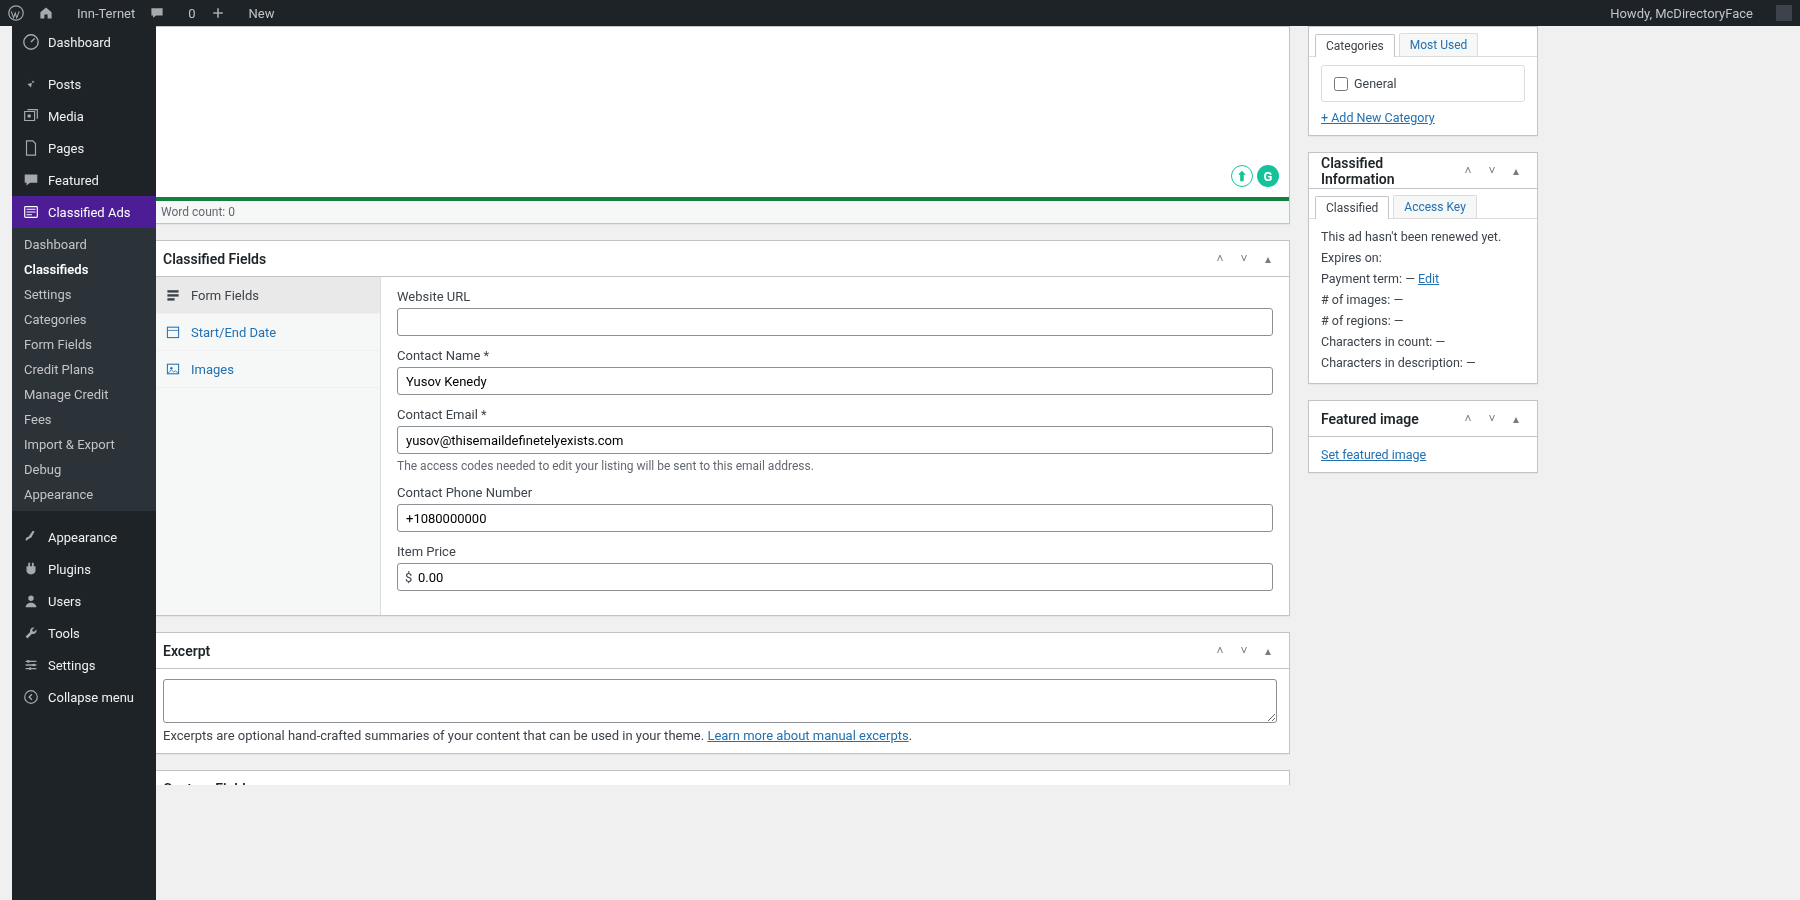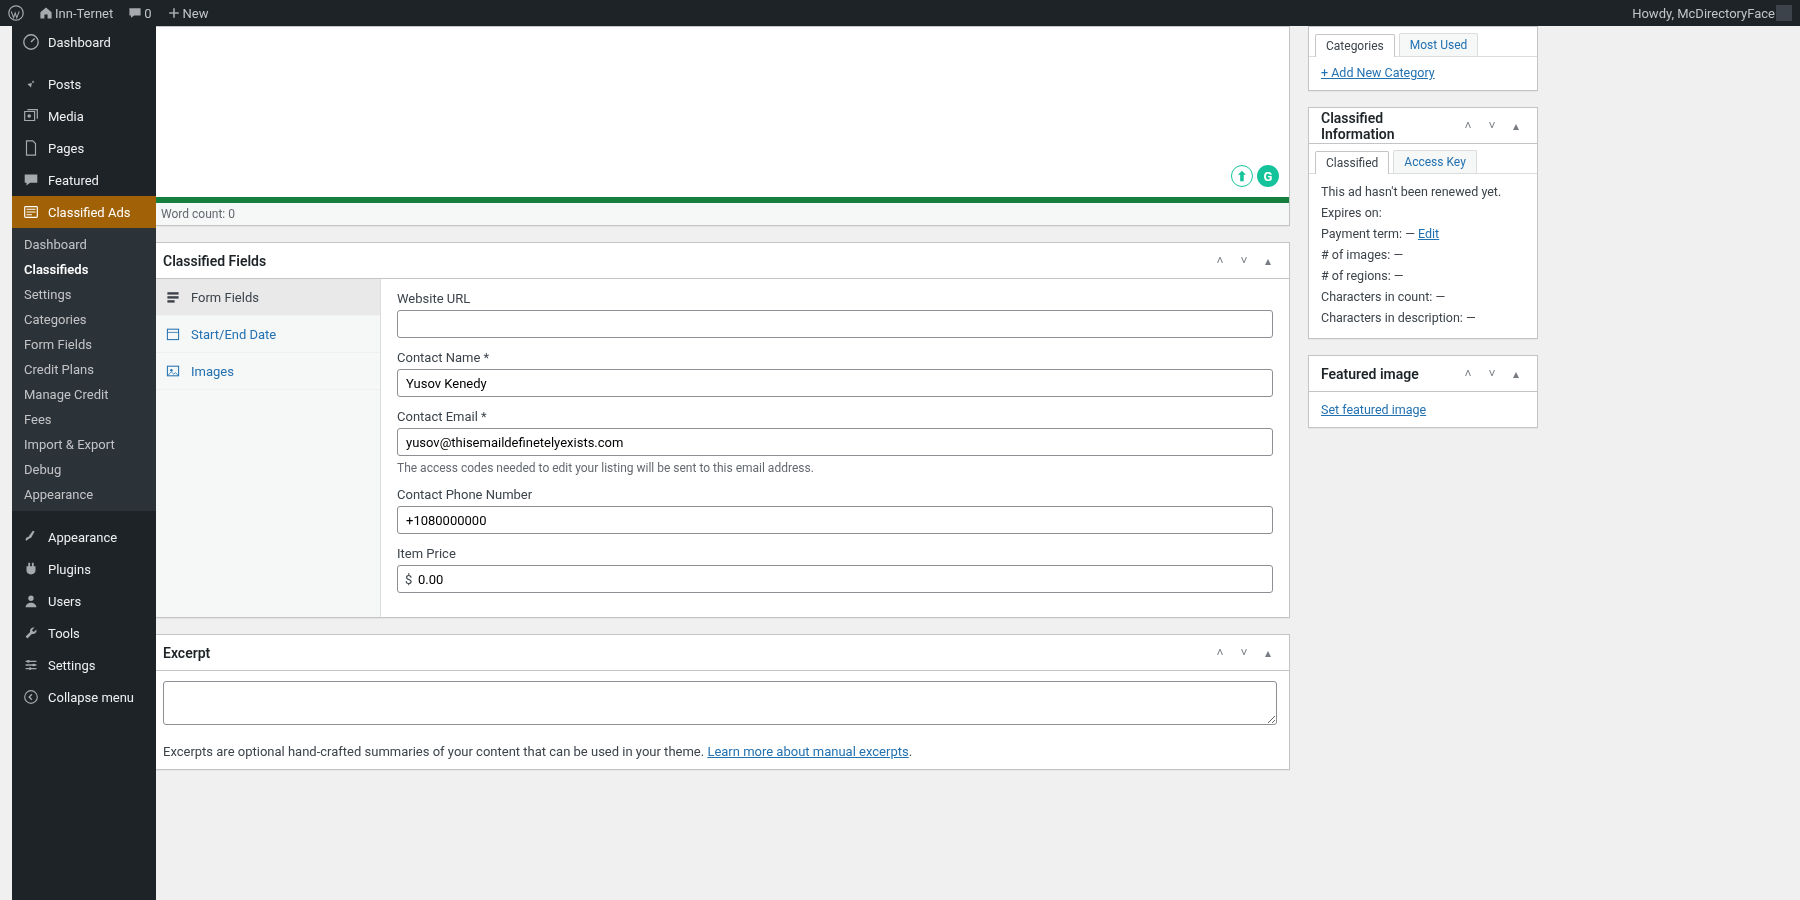--- a/index.html
+++ b/index.html
@@ -2,29 +2,29 @@
 <html><head>
 <meta charset="utf-8">
 <style>
 *{box-sizing:border-box;margin:0;padding:0;font-family:-apple-system,BlinkMacSystemFont,"Segoe UI",Roboto,sans-serif}
 body{background:#f0f0f1;color:#3c434a;font-size:13px;width:1556px;height:785px;overflow:hidden}
 a{color:#2271b1;text-decoration:none}
 
 
 #adminbar{position:fixed;top:0;left:0;right:0;height:26px;background:#1d2327;color:#c3c4c7;display:flex;align-items:center;justify-content:space-between;padding:0 8px;z-index:100;font-size:13px}
 #adminbar .left,#adminbar .right{display:flex;align-items:center;gap:14px}
-#adminbar .item{display:flex;align-items:center;gap:1px;color:#c3c4c7;cursor:pointer}
+#adminbar .item{display:flex;align-items:center;gap:23px;color:#c3c4c7;cursor:pointer}
 #adminbar .item svg{width:16px;height:16px;fill:#a7aaad}
 .avatar-sq{width:16px;height:16px;background:#3c434a;display:inline-block}
 
 
 #sidebar{position:fixed;top:26px;left:12px;bottom:0;width:144px;background:#1d2327;color:#c3c4c7;font-size:13px;overflow-y:auto}
 #sidebar .menu-item{display:flex;align-items:center;gap:8px;padding:7px 10px;cursor:pointer;color:#f0f0f1}
 #sidebar .menu-item svg{width:18px;height:18px;fill:#a7aaad;flex-shrink:0}
-#sidebar .menu-item.current{background:#a16207;color:#fff;position:relative}
+#sidebar .menu-item.current{background:#4c1d95;color:#fff;position:relative}
 #sidebar .menu-item.current svg{fill:#fff}
 #sidebar .menu-item.current::after{content:"";position:absolute;right:-8px;top:50%;transform:translateY(-50%);border:8px solid transparent;border-right-color:#f0f0f1}
 #sidebar .submenu{background:#2c3338;padding:4px 0}
 #sidebar .submenu .sub{padding:5px 12px;color:#c3c4c7;cursor:pointer;font-size:13px}
 #sidebar .submenu .sub.active{color:#fff;font-weight:600}
 
 
 #content{margin-left:132px;margin-top:26px;padding:0 18px 20px 18px;height:calc(785px - 26px);overflow-y:auto}
 .columns{display:flex;gap:18px;align-items:flex-start}
 .col-main{flex:1;min-width:0}
@@ -34,21 +34,21 @@
 .postbox{background:#fff;border:1px solid #c3c4c7;box-shadow:0 1px 1px rgba(0,0,0,.04);margin-bottom:16px}
 .postbox-header{display:flex;align-items:center;justify-content:space-between;border-bottom:1px solid #c3c4c7;padding:16px 12px;height:36px}
 .postbox-header h2{font-size:14px;font-weight:600;color:#1d2327}
 .handle-actions{display:flex;gap:6px}
 .handle-actions .ha{width:18px;height:18px;display:flex;align-items:center;justify-content:center;color:#787c82;cursor:pointer;font-size:12px}
 .inside{padding:10px 12px}
 .inside.flush{padding:0}
 
 
 .editor-area{background:#fff;border:1px solid #c3c4c7;box-shadow:0 1px 1px rgba(0,0,0,.04);margin-bottom:16px}
-.wordcount{border-top:6px solid #15803d;background:#f6f7f7;padding:4px 10px;color:#646970;font-size:12px}
+.wordcount{border-top:4px solid #15803d;background:#f6f7f7;padding:4px 10px;color:#646970;font-size:12px}
 .editor-canvas{height:170px;position:relative}
 
 
 .cf-wrap{display:flex}
 .cf-tabs{width:230px;border-right:1px solid #dcdcde;background:#f6f7f7}
 .cf-tab{display:flex;align-items:center;gap:10px;padding:10px 14px;cursor:pointer;border-bottom:1px solid #f0f0f1;color:#2271b1}
 .cf-tab.active{background:#e9e9e9;color:#3c434a}
 .cf-tab svg{width:16px;height:16px;fill:currentColor}
 .cf-form{flex:1;padding:12px 16px}
 .cf-field{margin-bottom:12px}
@@ -303,21 +303,21 @@
         <div class="postbox-header">
           <h2>Excerpt</h2>
           <div class="handle-actions">
             <span class="ha">˄</span>
             <span class="ha">˅</span>
             <span class="ha">▴</span>
           </div>
         </div>
         <div class="inside">
           <textarea class="excerpt" style=""></textarea>
-          <p style="margin-top:16px"><span>Excerpts are optional hand-crafted summaries of your content that can be used in your theme. </span><a href="#" class="link-u">Learn more about manual excerpts</a><span>.</span></p>
+          <p style="margin-top:2px"><span>Excerpts are optional hand-crafted summaries of your content that can be used in your theme. </span><a href="#" class="link-u">Learn more about manual excerpts</a><span>.</span></p>
         </div>
       </div>
 
       <div class="postbox">
         <div class="postbox-header">
           <h2>Custom Fields</h2>
           <div class="handle-actions">
             <span class="ha">˄</span>
             <span class="ha">˅</span>
             <span class="ha">▴</span>
@@ -328,20 +328,26 @@
 
     </div>
 
     <div class="col-side">
 
       <div class="postbox side-panel">
         <div class="inside">
           <div class="side-tabs" style="margin:-10px -12px 8px -12px;padding:6px 6px 0 6px">
             <span class="tab-btn active">Categories</span>
             <span class="tab-btn">Most Used</span>
+          </div>
+          <div class="cat-box">
+            <div class="checkbox-row">
+              <input type="checkbox" style="">
+              <span>General</span>
+            </div>
           </div>
           <a href="#" class="link-u">+ Add New Category</a>
         </div>
       </div>
 
       <div class="postbox side-panel">
         <div class="postbox-header">
           <h2>Classified Information</h2>
           <div class="handle-actions">
             <span class="ha">˄</span>

